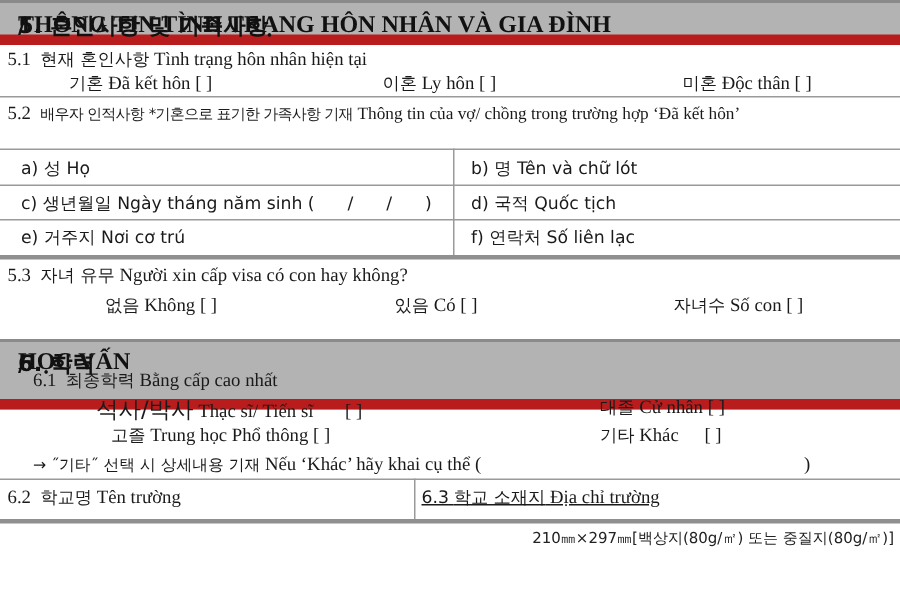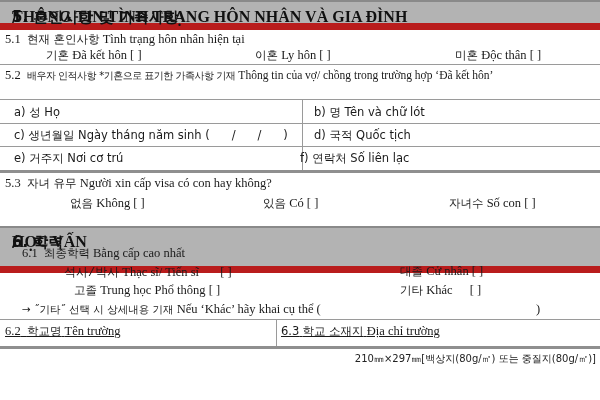--- a/index.html
+++ b/index.html
@@ -75,21 +75,21 @@
   <span class="ko" style="white-space:pre;">c) 생년월일 Ngày tháng năm sinh (      /      /      )</span>
 </div>
 <div class="abs t" style="left:314px; top:128px;">
   <span class="ko">d) 국적 Quốc tịch</span>
 </div>
 <div class="hline" style="top:146px;"></div>
 
 <div class="abs t" style="left:14px; top:151px;">
   <span class="ko">e) 거주지 Nơi cơ trú</span>
 </div>
-<div class="abs t" style="left:300px; top:151px;">
+<div class="abs t" style="left:314px; top:151px;">
   <span class="ko">f) 연락처 Số liên lạc</span>
 </div>
 <div class="hline thick" style="top:170px;"></div>
 
 <div class="abs t" style="left:5px; top:176px;">
   <span>5.3</span>&nbsp;
   <span class="ko">자녀 유무</span>
   <span>Người xin cấp visa có con hay không?</span>
 </div>
 <div class="abs t" style="left:70px; top:196px;">
@@ -115,21 +115,21 @@
       <span class="vn">HỌC VẤN</span>
   </span>
 </div>
 
 <div class="abs t" style="left:5px; top:246px;margin-left:17px;">
   <span>6.1</span>&nbsp;
   <span class="ko">최종학력</span>
   <span>Bằng cấp cao nhất</span>
 </div>
 <div class="abs t" style="left:64px; top:264px;">
-  <span class="ko" style="font-size:12px;font-family:Liberation Mono, monospace;">석사/박사</span>
+  <span class="ko" style="font-size:15px;">석사/박사</span>
   <span>Thạc sĩ/ Tiến sĩ</span>
   <span style="margin-left:18px;">[   ]</span>
 </div>
 <div class="abs t" style="left:400px; top:264px;">
   <span class="ko">대졸</span>
   <span>Cử nhân</span>
   <span>[   ]</span>
 </div>
 <div class="abs t" style="left:74px; top:283px;">
   <span class="ko">고졸</span>
@@ -144,21 +144,21 @@
 <div class="abs t" style="left:22px; top:302px;">
   <span class="ko" style="font-size:10.5px;">→ ˝기타˝ 선택 시 상세내용 기재</span>
   <span>Nếu ‘Khác’ hãy khai cụ thể (</span>
 </div>
 <div class="abs t" style="left:536px; top:302px;">
   <span>)</span>
 </div>
 <div class="hline" style="top:319px;"></div>
 
 <div class="vline" style="left:276px; top:319px; height:27px;"></div>
-<div class="abs t" style="left:5px; top:324px;text-decoration:underline;">
+<div class="abs t" style="left:5px; top:324px;">
   <span>6.2</span>&nbsp;
   <span class="ko">학교명</span>
   <span>Tên trường</span>
 </div>
 <div class="abs t" style="left:281px; top:324px;text-decoration:underline;">
   <span class="ko">6.3</span>
   <span class="ko">학교 소재지</span>
   <span>Địa chỉ trường</span>
 </div>
 <div class="hline thick" style="top:346px;"></div>

